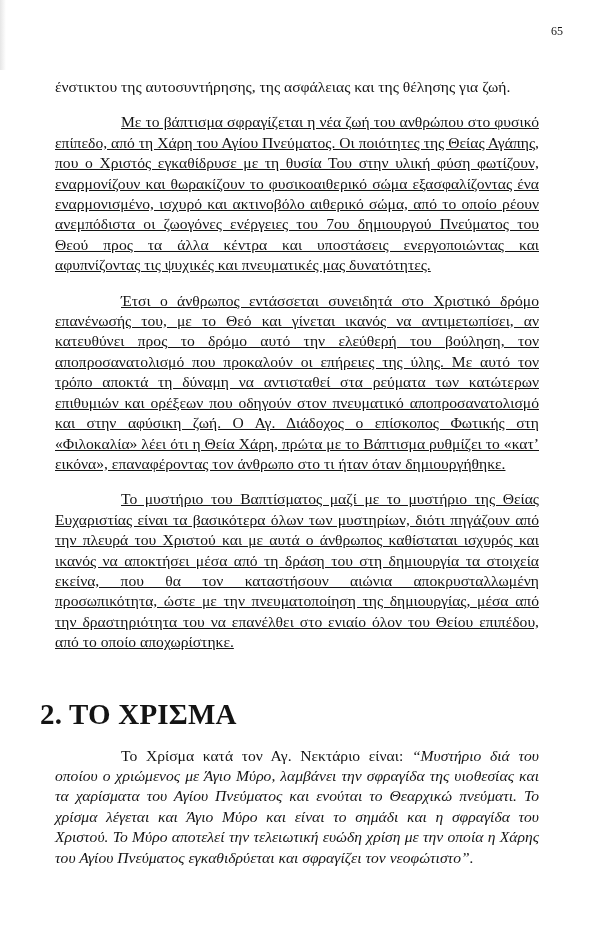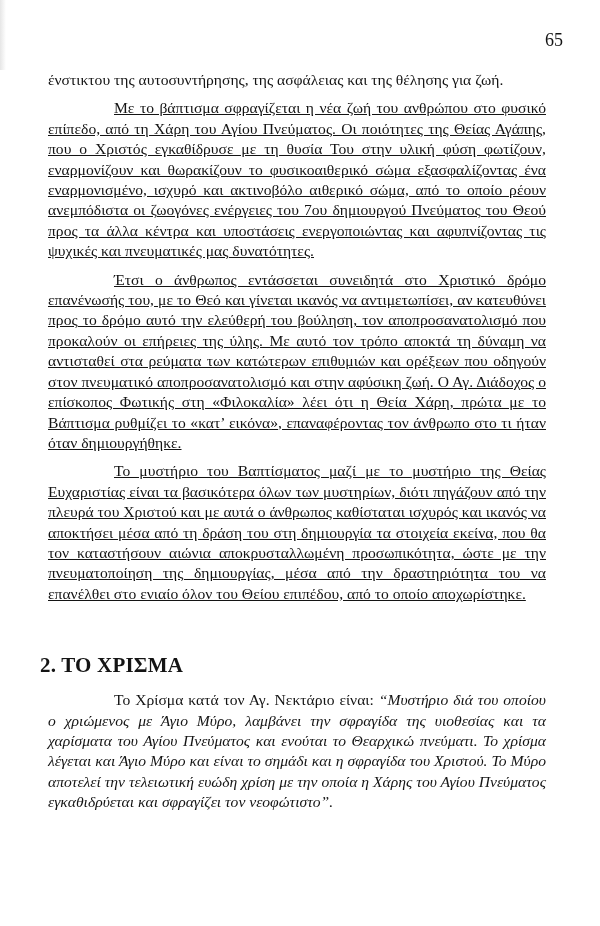--- a/index.html
+++ b/index.html
@@ -5,32 +5,32 @@
   html, body { margin: 0; padding: 0; }
   body {
     width: 600px; height: 926px; background: #ffffff; position: relative; overflow: hidden;
     font-family: "Liberation Serif", "DejaVu Serif", serif; color: #141414;
   }
   .edge-shade {
     position: absolute; left: 0; top: 0; width: 6px; height: 70px;
     background: linear-gradient(to right, #e6e6e6, #ffffff);
   }
   .page-number {
-    position: absolute; top: 30px; right: 37px; font-size: 18px;
+    position: absolute; top: 24px; right: 37px; font-size: 12px;
   }
   .content {
     position: absolute; left: 40px; top: 62px; width: 514px;
     font-size: 15.6px; line-height: 20.4px; text-align: justify;
   }
-  .content p { margin: 8px; }
+  .content p { margin: 15px; }
   .content p.indent { text-indent: 66px; }
   .content p.spaced { margin-top: 2px; text-decoration: underline; }
   .content .it { font-style: italic; }
   h2.section-heading {
-    font-family: "Liberation Serif", serif; font-weight: bold; font-size: 21px;
+    font-family: "Liberation Serif", serif; font-weight: bold; font-size: 29px;
     margin: 44px 0 3px 0; line-height: 34px; letter-spacing: 0.2px;
   }
 </style>
 </head>
 <body>
 
 <div class="edge-shade"></div>
 
 <div class="page-number">65</div>
 

